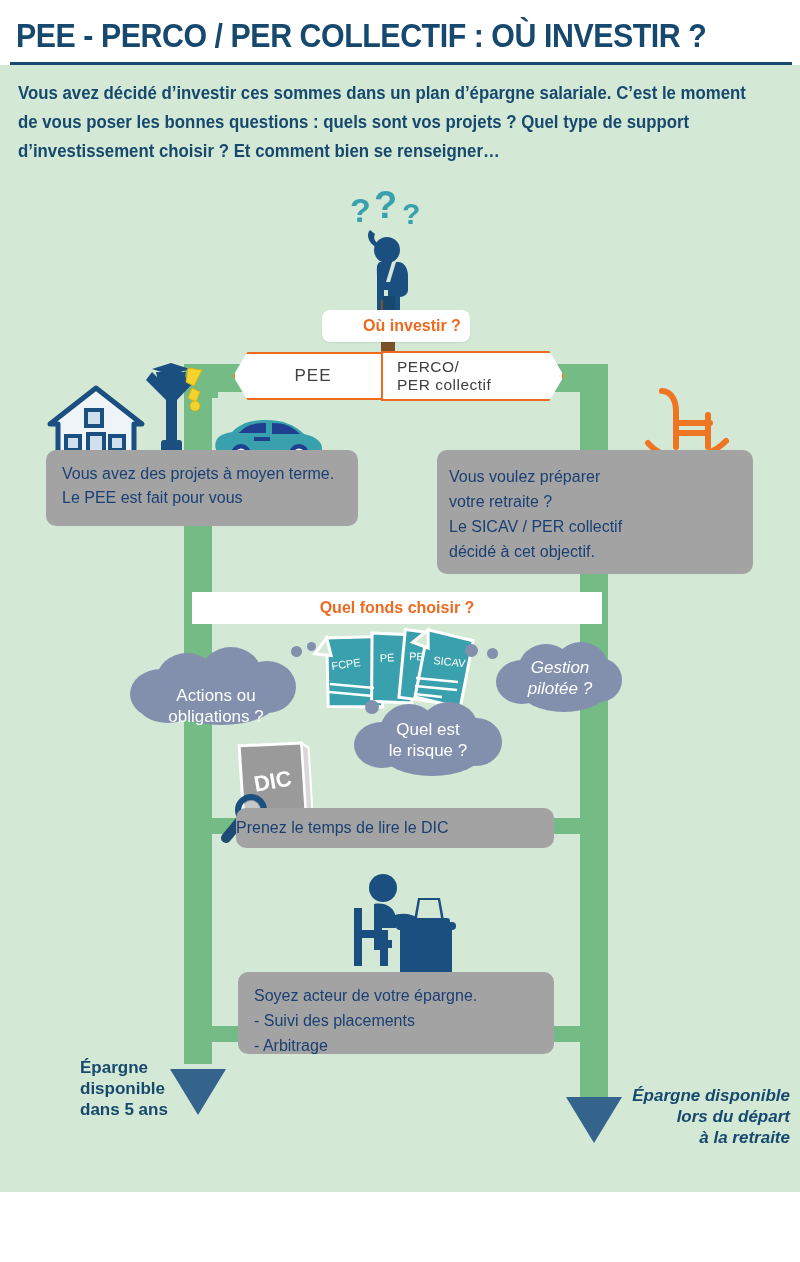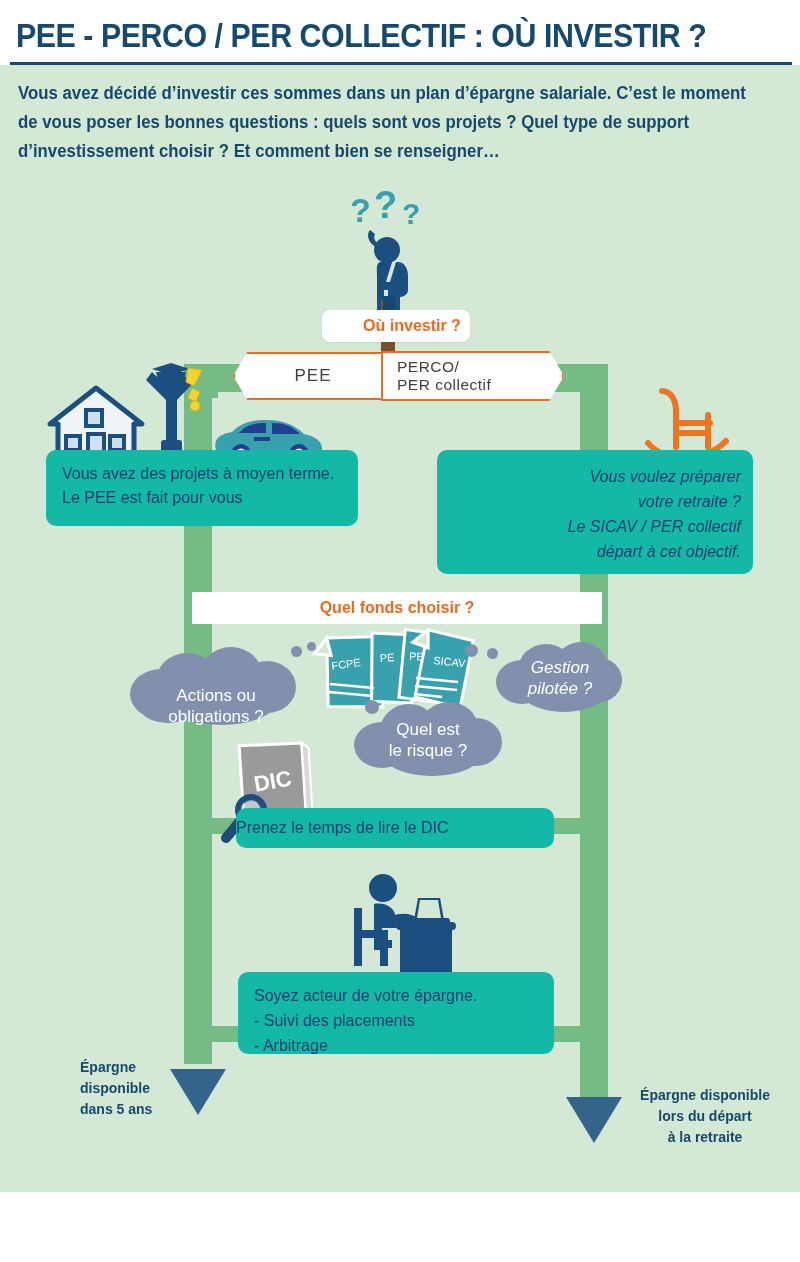--- a/index.html
+++ b/index.html
@@ -84,27 +84,27 @@
   .sign-right {
     left:381px; width:183px; height:50px; top:351px;
     clip-path:polygon(0 0,92% 0,100% 50%,92% 100%,0 100%);
     display:flex; flex-direction:column; align-items:flex-start;
     justify-content:center; padding-left:14px; line-height:18px;
   }
   .sign-right span { font-size:15.5px; letter-spacing:0.5px; }
 
   
   .obox {
-    position:absolute; background:#14b8a6; border-radius:10px;
+    position:absolute; background:#a3a3a3; border-radius:10px;
     color:#1a3f73; font-size:16px; line-height:24px;
   }
   .obox-left  { left:46px;  top:450px; width:312px; height:76px;
                 padding:12px 16px; }
   .obox-right { left:437px; top:450px; width:316px; height:124px;
-                padding:14px 12px; text-align:right; line-height:25px;font-style:italic; }
+                padding:14px 12px; text-align:left; line-height:25px; }
   .obox-dic   { left:236px; top:808px; width:318px; height:40px;
                 display:flex; align-items:center; }
   .obox-bottom{ left:238px; top:972px; width:316px; height:82px;
                 padding:11px 16px; line-height:25px; }
 
   
   .banner {
     position:absolute; left:192px; top:592px; width:410px; height:32px;
     background:#ffffff;
     display:flex; align-items:center; justify-content:center;
@@ -124,25 +124,25 @@
 
   
   .arrow {
     position:absolute; width:0; height:0;
     border-left:28px solid transparent; border-right:28px solid transparent;
     border-top:46px solid #34638c;
   }
   .arrow-left  { left:170px; top:1069px; }
   .arrow-right { left:566px; top:1097px; }
   .alabel {
-    position:absolute; color:#17496e; font-size:14px; line-height:21px;
+    position:absolute; color:#17496e; font-size:17px; line-height:21px;
     font-weight:bold;
   }
   .alabel-left  { left:80px;  top:1057px; width:90px; text-align:left; }
-  .alabel-right { left:620px; top:1085px; width:170px; text-align:center; }
+  .alabel-right { left:620px; top:1085px; width:170px; text-align:right;font-style:italic; }
 
   
   .footer { position:absolute; left:0; top:1192px; width:800px; height:70px; background:#ffffff; }
 
   svg { display:block; overflow:visible; }
 </style>
 </head>
 <body>
 
 <div id="stage">
@@ -237,21 +237,21 @@
   </svg>
 
   <div class="obox obox-left">
     <span>Vous avez des projets à moyen terme. Le PEE est fait pour vous</span>
   </div>
 
   <div class="obox obox-right">
     <div>Vous voulez préparer</div>
     <div>votre retraite ?</div>
     <div>Le SICAV / PER collectif</div>
-    <div>départ à cet objectif.</div>
+    <div>décidé à cet objectif.</div>
   </div>
 
   <div class="banner">Quel fonds choisir ?</div>
 
   <svg style="position:absolute;left:312px;top:626px;width:160px;height:98px;" viewBox="0 0 160 98">
     <g stroke="#ffffff" stroke-width="3" fill="#38a1ad">
       <g transform="rotate(-8 46 48)">
         <path d="M20 8 L74 14 L66 84 L12 76 Z"></path>
         <path d="M20 8 L22 26 L6 22 Z" fill="#d3e8d5"></path>
       </g>

